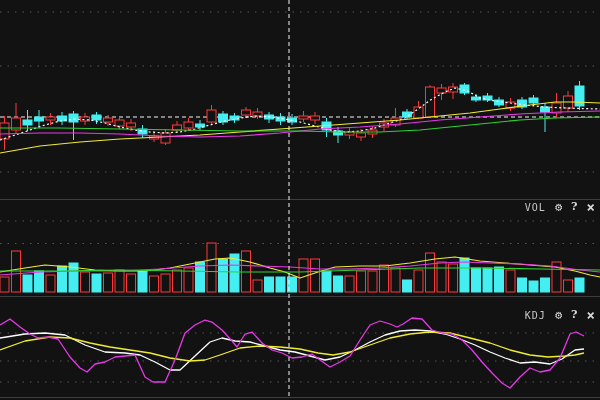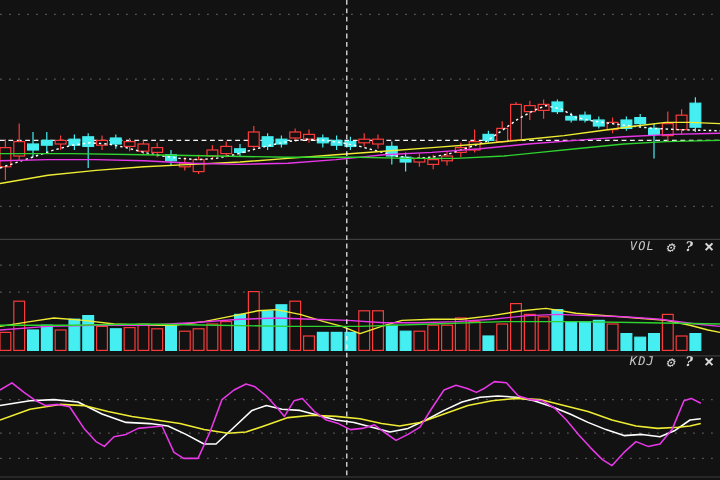--- a/index.html
+++ b/index.html
@@ -1,23 +1,22 @@
 <!DOCTYPE html>
 <html><head>
 <meta charset="utf-8">
 <style>
   html,body{margin:0;padding:0;width:600px;height:400px;overflow:hidden;}
   body{background:#121212;position:relative;font-family:"DejaVu Sans Mono",monospace;}
   #app{position:relative;width:600px;height:400px;}
   #chart-svg{position:absolute;left:0;top:0;display:block;}
   .pane-head{
-    position:absolute;right:5px;display:flex;gap:9px;height:14px;
+    position:absolute;right:5px;display:flex;gap:9px;align-items:center;height:14px;
     font-family:"DejaVu Sans Mono",monospace;font-size:10px;color:#c8c8c8;z-index:5;
     letter-spacing:1px;
-    font-style:italic;
   }
   .pane-head .plabel{cursor:pointer;}
   .picon{font-size:12px;color:#d8d8d8;line-height:12px;cursor:pointer;letter-spacing:0;}
   .picon.help{font-family:"DejaVu Serif",serif;font-weight:bold;font-size:11px;}
   .picon.close{font-size:14px;font-weight:bold;}
 </style>
 </head>
 <body style="background: rgb(18, 18, 18);">
 
 <div id="app">
@@ -203,19 +202,19 @@
       <rect x="0" y="315" width="600" height="82" fill="transparent"></rect>
     </svg>
 
   <div class="pane-head" style="top:200px">
     <span class="plabel">VOL</span>
     <span class="picon gear">⚙</span>
     <span class="picon help">?</span>
     <span class="picon close">×</span>
   </div>
 
-  <div class="pane-head" style="top:296px">
+  <div class="pane-head" style="top:308px">
     <span class="plabel">KDJ</span>
     <span class="picon gear">⚙</span>
     <span class="picon help">?</span>
     <span class="picon close">×</span>
   </div>
 </div>
 
 </body></html>

